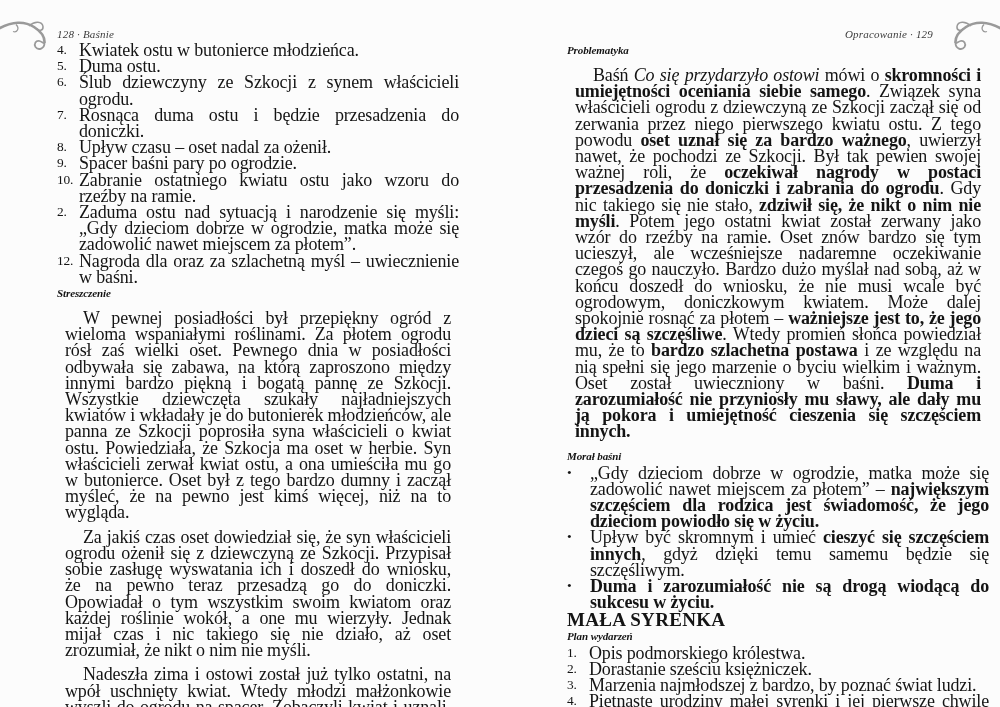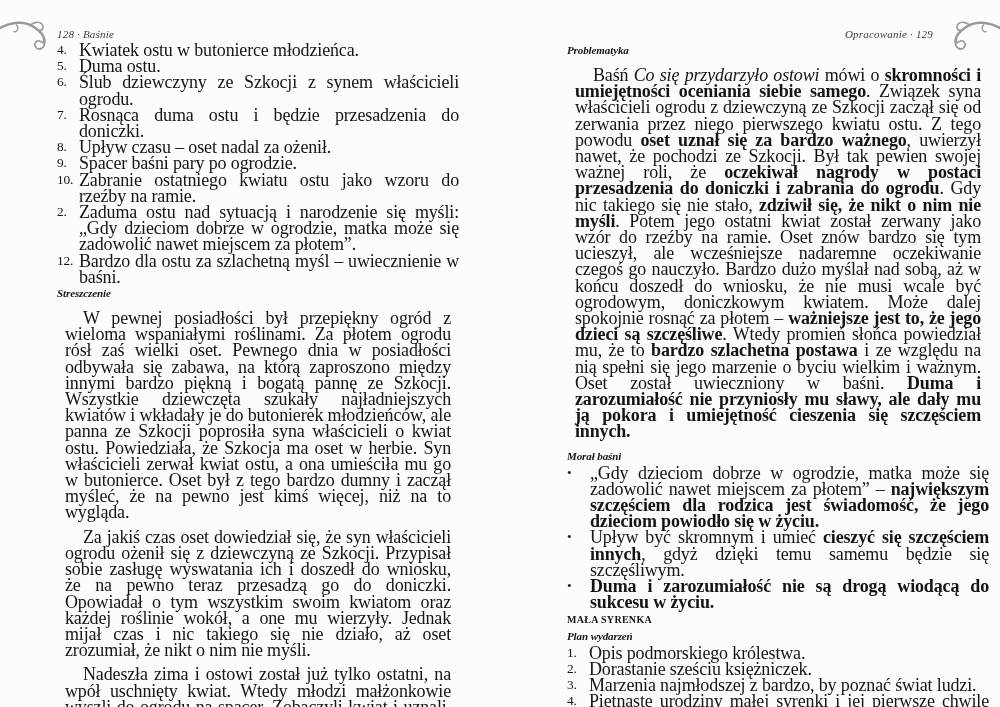--- a/index.html
+++ b/index.html
@@ -39,21 +39,21 @@
   li .num { text-align:left; }
   li .txt { text-align:justify; }
 
   .list-top { margin-top:18px; }
 
   h3.sec {
     font-size:11px; font-weight:bold; font-style:italic;
     margin:0; letter-spacing:-.1px; line-height:17px;
   }
   h2.caps {
-    font-size:10px; font-weight:bold; font-style:normal;
+    font-size:19px; font-weight:bold; font-style:normal;
     margin:0; letter-spacing:.3px; line-height:17px;
   }
   p.para { margin:8px; text-indent:18px; }
 
   
   .mt-head    { margin-top:12px; }
   .mb-tight   { margin-bottom:2px; }
   .mt-moral   { margin-top:12px; }
   .mt-title   { margin-top:15px; }
   .mt-plan    { margin-top:12px; }
@@ -116,21 +116,21 @@
     <li>
         <span class="num">10.</span>
         <span class="txt">Zabranie ostatniego kwiatu ostu jako wzoru do rzeźby na ramie.</span>
       </li>
     <li>
         <span class="num">2.</span>
         <span class="txt">Zaduma ostu nad sytuacją i narodzenie się myśli: „Gdy dzieciom dobrze w ogrodzie, matka może się zadowolić nawet miejscem za płotem”.</span>
       </li>
     <li>
         <span class="num">12.</span>
-        <span class="txt">Bardzo dla ostu za szlachetną myśl – uwiecznienie w baśni.</span>
+        <span class="txt">Nagroda dla oraz za szlachetną myśl – uwiecznienie w baśni.</span>
       </li>
   </ol>
 
   <h3 class="sec mt-head mb-tight">Streszczenie</h3>
   <p class="para">W pewnej posiadłości był przepiękny ogród z wieloma wspaniałymi roślinami. Za płotem ogrodu rósł zaś wielki oset. Pewnego dnia w posiadłości odbywała się zabawa, na którą zaproszono między innymi bardzo piękną i bogatą pannę ze Szkocji. Wszystkie dziewczęta szukały najładniejszych kwiatów i wkładały je do butonierek młodzieńców, ale panna ze Szkocji poprosiła syna właścicieli o kwiat ostu. Powiedziała, że Szkocja ma oset w herbie. Syn właścicieli zerwał kwiat ostu, a ona umieściła mu go w butonierce. Oset był z tego bardzo dumny i zaczął myśleć, że na pewno jest kimś więcej, niż na to wygląda.</p>
   <p class="para">Za jakiś czas oset dowiedział się, że syn właścicieli ogrodu ożenił się z dziewczyną ze Szkocji. Przypisał sobie zasługę wyswatania ich i doszedł do wniosku, że na pewno teraz przesadzą go do doniczki. Opowiadał o tym wszystkim swoim kwiatom oraz każdej roślinie wokół, a one mu wierzyły. Jednak mijał czas i nic takiego się nie działo, aż oset zrozumiał, że nikt o nim nie myśli.</p>
   <p class="para">Nadeszła zima i ostowi został już tylko ostatni, na wpół uschnięty kwiat. Wtedy młodzi małżonkowie wyszli do ogrodu na spacer. Zobaczyli kwiat i uznali, że jest piękny. Dziewczyna zapragnęła mieć go wyrzeźbionego na ramie wspólnego portretu, więc zerwali kwiat i zabrali ze sobą jako wzór. Oset długo myślał nad tym, co się stało, aż koło Bożego Narodzenia doszedł do wniosku, że jeśli jego dzieciom tak dobrze się powiodło, to on zadowoli się miejscem za płotem. Wtedy zaświecił promień słońca i obiecał ostowi, że w nagrodę za tak szlachetną myśl zostanie uwieczniony w baśni. I tak się stało.</p>
 </div>
 
 <div class="page page-right">

